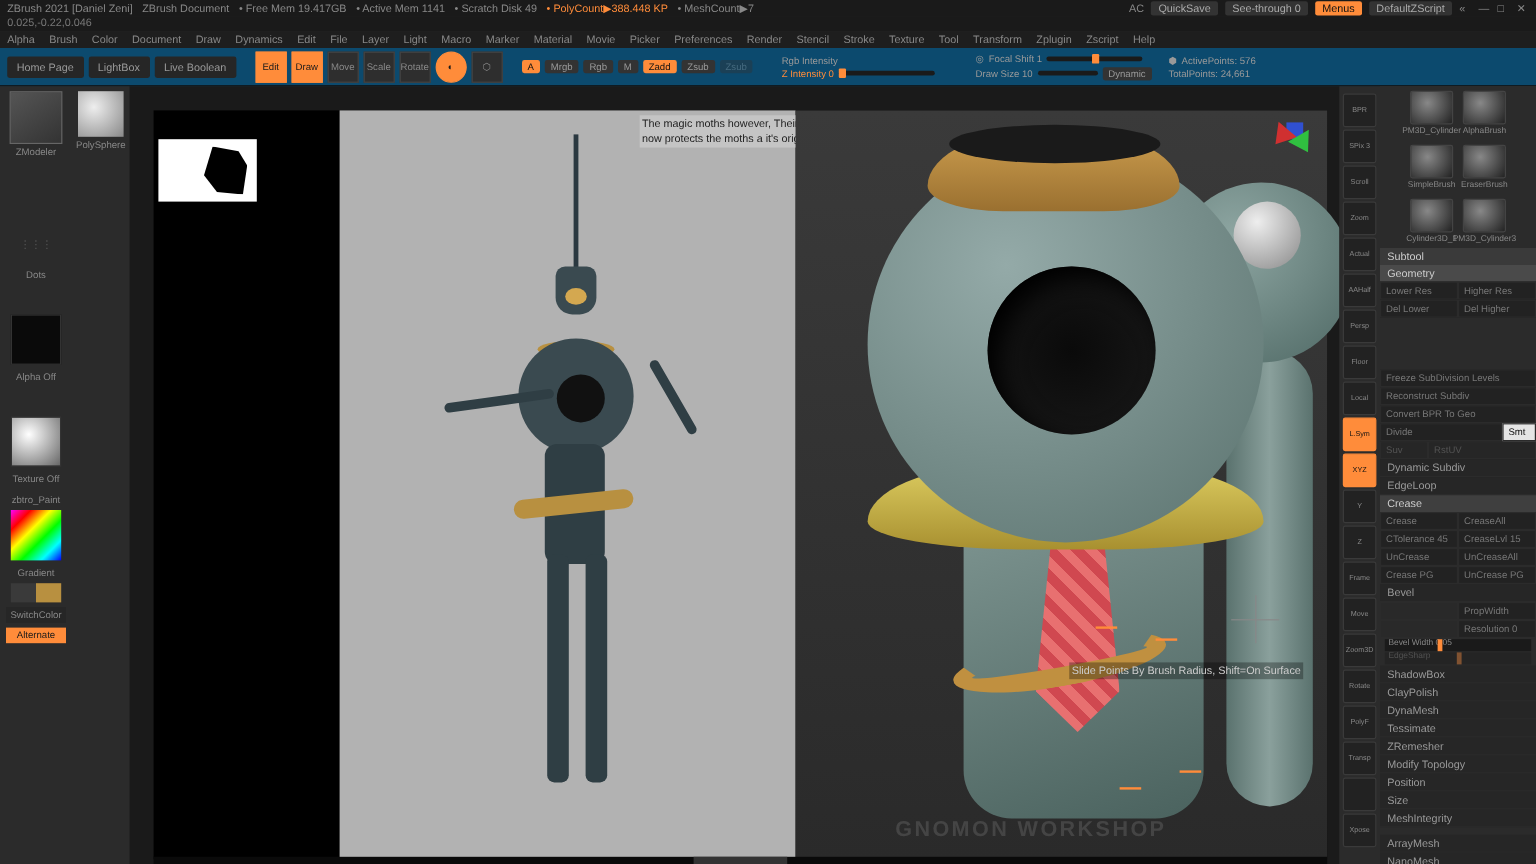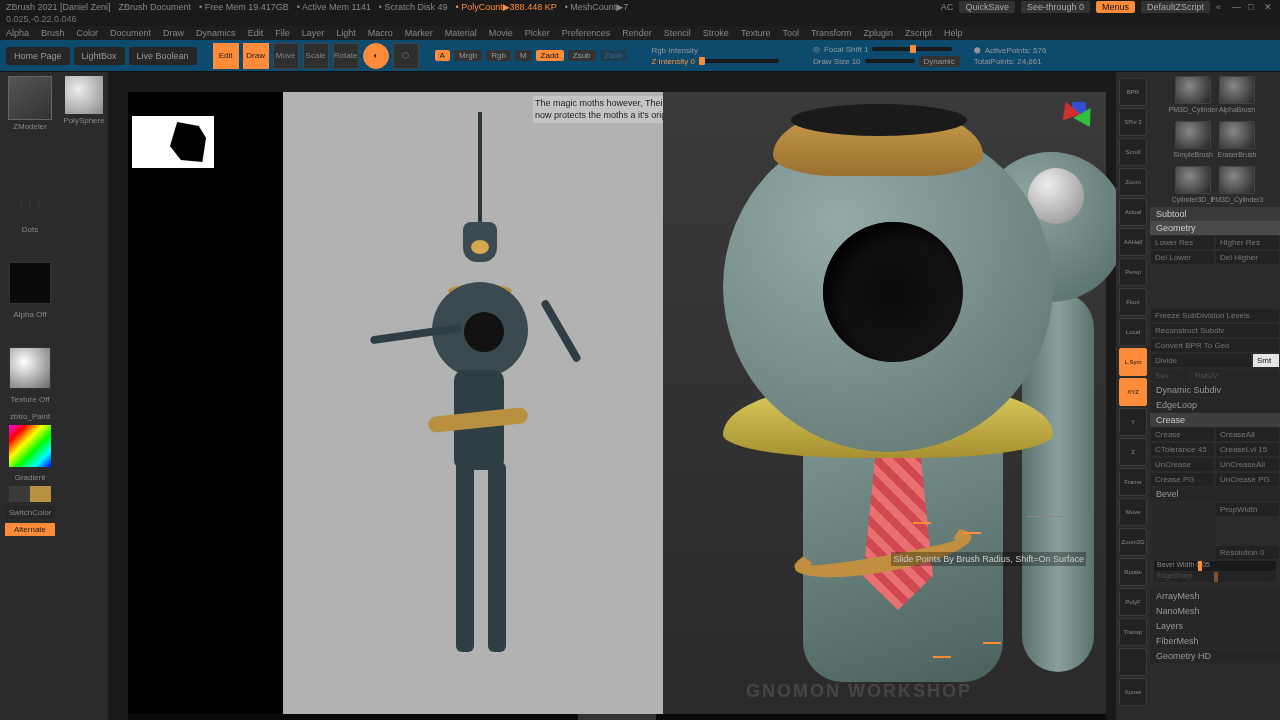--- a/index.html
+++ b/index.html
@@ -447,25 +447,36 @@
         </div>
       </div>
     <div class="panel-item">Bevel</div>
     <div id="bevelrows">
         <div class="panel-row">
           <div class="panel-cell" style="opacity: 0.2;"></div>
           <div class="panel-cell" style="opacity: 1;">PropWidth</div>
         </div>
         <div class="panel-row">
           <div class="panel-cell" style="opacity: 0.2;"></div>
-          <div class="panel-cell" style="opacity: 1; margin-top: 28px;">Resolution 0</div>
+          <div class="panel-cell" style="opacity: 1;">Resolution 0</div>
         </div>
       </div>
     <div class="panel-mini-slider"><span>Bevel Width 0.05</span><div class="th" style="left:44px"></div></div>
     <div class="panel-mini-slider" style="opacity:.4"><span>EdgeSharp</span><div class="th" style="left:60px"></div></div>
+    <div id="pitems">
+        <div class="panel-item">ShadowBox</div>
+        <div class="panel-item">ClayPolish</div>
+        <div class="panel-item">DynaMesh</div>
+        <div class="panel-item">Tessimate</div>
+        <div class="panel-item">ZRemesher</div>
+        <div class="panel-item">Modify Topology</div>
+        <div class="panel-item">Position</div>
+        <div class="panel-item">Size</div>
+        <div class="panel-item">MeshIntegrity</div>
+      </div>
     <div style="height:6px"></div>
     <div id="pgroups">
         <div class="panel-item">ArrayMesh</div>
         <div class="panel-item">NanoMesh</div>
         <div class="panel-item">Layers</div>
         <div class="panel-item">FiberMesh</div>
         <div class="panel-item">Geometry HD</div>
       </div>
   </div>
 </div>

